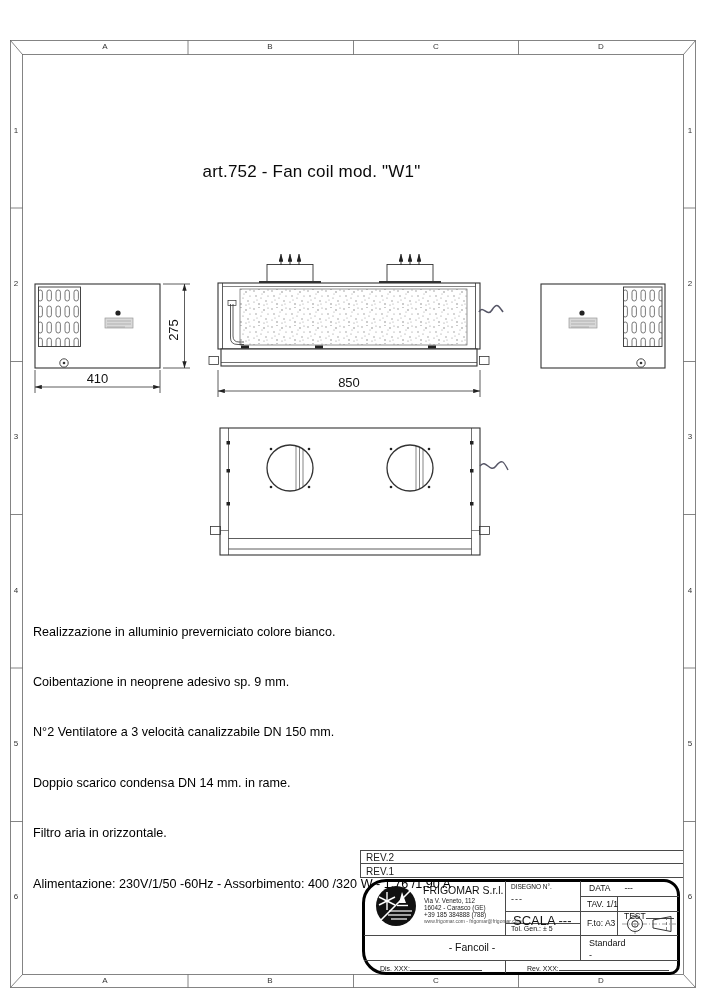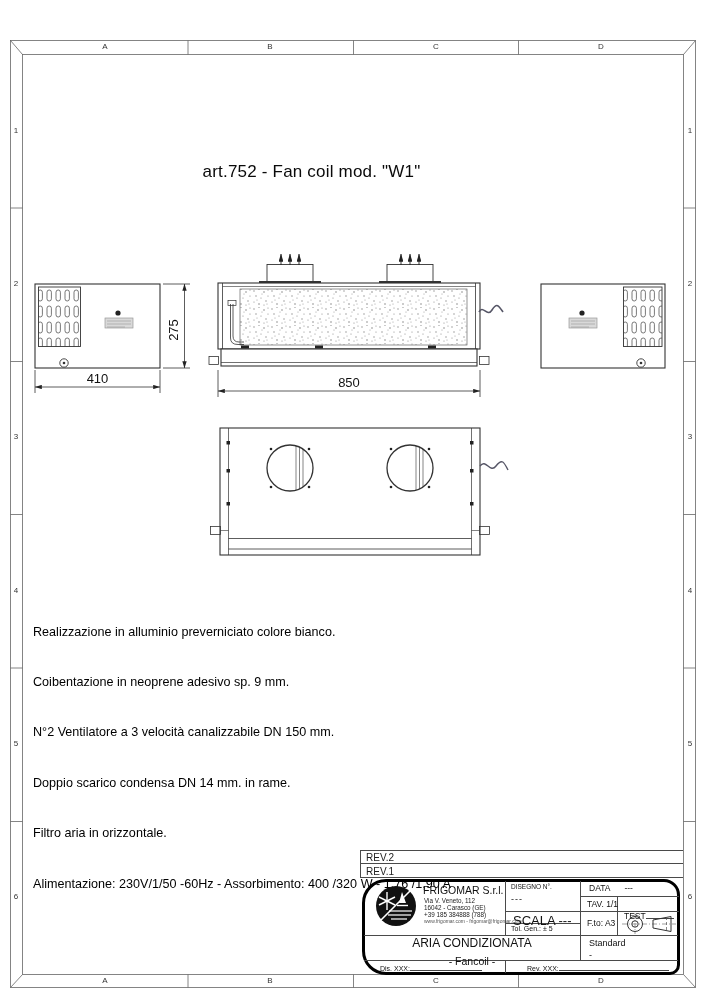--- a/index.html
+++ b/index.html
@@ -306,21 +306,20 @@
   <svg class="abs" style="left:620px;top:913px;" width="58" height="22" viewBox="0 0 58 22">
     <line x1="2" y1="11" x2="56" y2="11" stroke="#777" stroke-width="0.7" stroke-dasharray="5 2 1 2"></line>
     <line x1="15" y1="1" x2="15" y2="21" stroke="#777" stroke-width="0.7" stroke-dasharray="4 2 1 2"></line>
     <circle cx="15" cy="11" r="7.5" fill="none" stroke="#333" stroke-width="1"></circle>
     <circle cx="15" cy="11" r="3.2" fill="none" stroke="#333" stroke-width="1"></circle>
     <polygon points="33,7 51,3.5 51,18.5 33,15" fill="none" stroke="#333" stroke-width="1"></polygon>
     <line x1="46.5" y1="4" x2="46.5" y2="18" stroke="#555" stroke-width="0.7" stroke-dasharray="3 2"></line>
   </svg>
 
   <div class="subject">
-    <div class="l1">ARIA CONDIZIONATA</div>
     <div class="l2">- Fancoil -</div>
   </div>
   <div class="tbt" style="left:589px;top:938px;font-size:9px;">Standard</div>
   <div class="tbt" style="left:589px;top:950px;font-size:9px;">-</div>
 
   <div class="tbt" style="left:380px;top:962.5px;font-size:7px;">
     <span>Dis. XXX:</span><span class="ul" style="width:72px;"></span>
   </div>
   <div class="tbt" style="left:527px;top:962.5px;font-size:7px;">
     <span>Rev. XXX:</span><span class="ul" style="width:110px;"></span>

